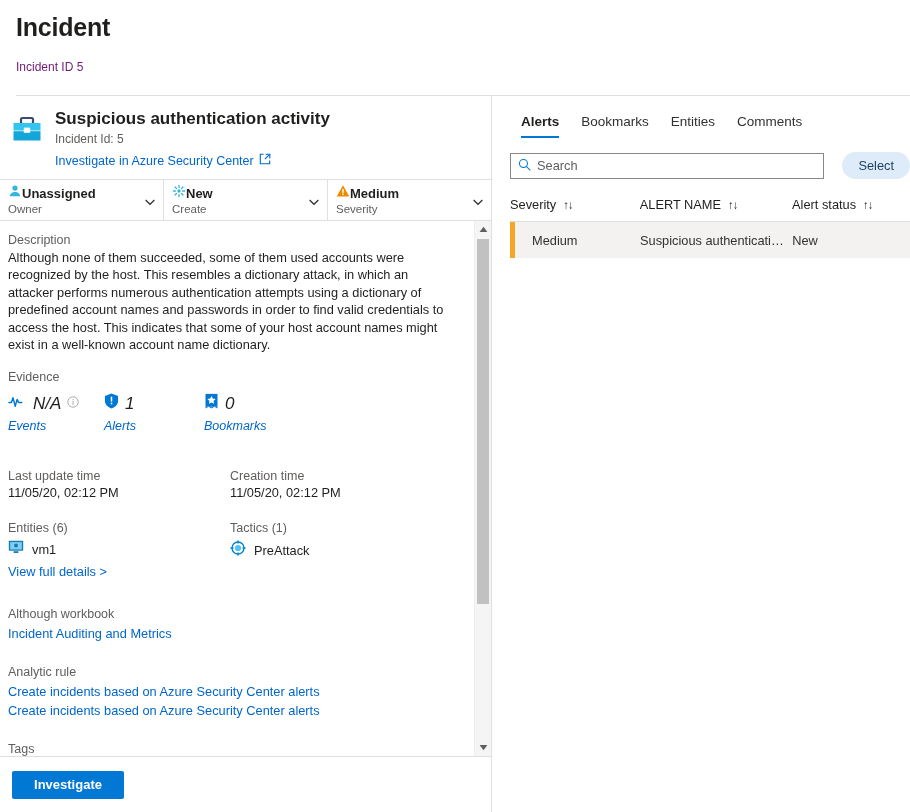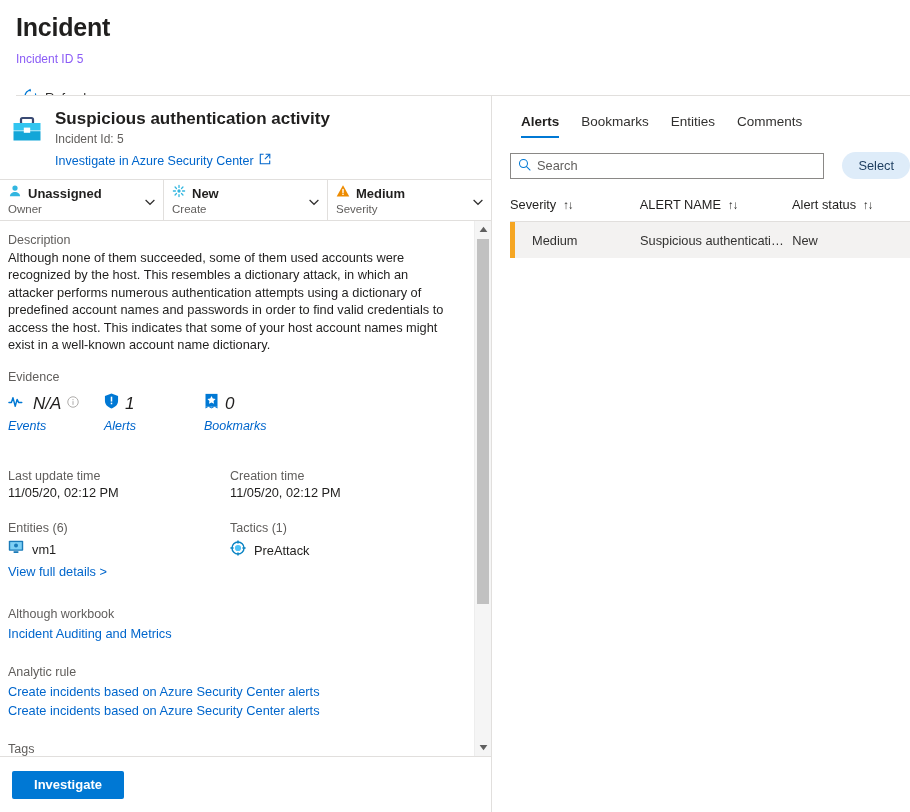--- a/index.html
+++ b/index.html
@@ -11,21 +11,21 @@
     overflow: hidden;
   }
   #app { position: relative; width: 910px; height: 812px; background:#fff; }
 
   
   .page-header { padding: 10px 16px 0 16px; }
   .page-title {
     font-size: 25px; font-weight: 600; letter-spacing: -.2px;
     color: #201f1e; line-height: 34px;
   }
-  .page-subtitle { font-size: 12px; color: #8b5cf6; margin-top: 8px; }
+  .page-subtitle { font-size: 12px; color: #701a75; margin-top: 16px; }
 
   .cmdbar {
     height: 36px; margin-top: 13px; padding-left: 2px;
     display: flex; align-items: center; gap: 7px;
   }
   .cmd-btn {
     display: flex; align-items: center; gap: 7px;
     font-size: 13px; color: #323130; cursor: pointer;
     padding: 4px 5px;
   }
@@ -62,21 +62,21 @@
 
   
   .prop-strip { display: flex; border-bottom: 1px solid #e1dfdd; height: 41px; }
   .prop-cell {
     flex: 1; display: flex; align-items: center;
     padding: 0 7px 0 8px; cursor: pointer; position: relative;
     border-right: 1px solid #e1dfdd;
   }
   .prop-cell:last-child { border-right: none; }
   .prop-inner { flex: 1; min-width: 0; }
-  .prop-top { display: flex; align-items: center; gap: 6px; }
+  .prop-top { display: flex; align-items: center; }
   .prop-value {
     font-size: 13px; font-weight: 600; color: #201f1e;
     white-space: nowrap; overflow: hidden; text-overflow: ellipsis;
   }
   .prop-label { font-size: 11.5px; color: #605e5c; margin-top: 1px; }
   .chev { flex: 0 0 auto; width: 12px; height: 12px; color: #323130; }
 
   
   .detail-scroll-wrap { flex: 1; position: relative; overflow: hidden; }
   .detail-scroll {

